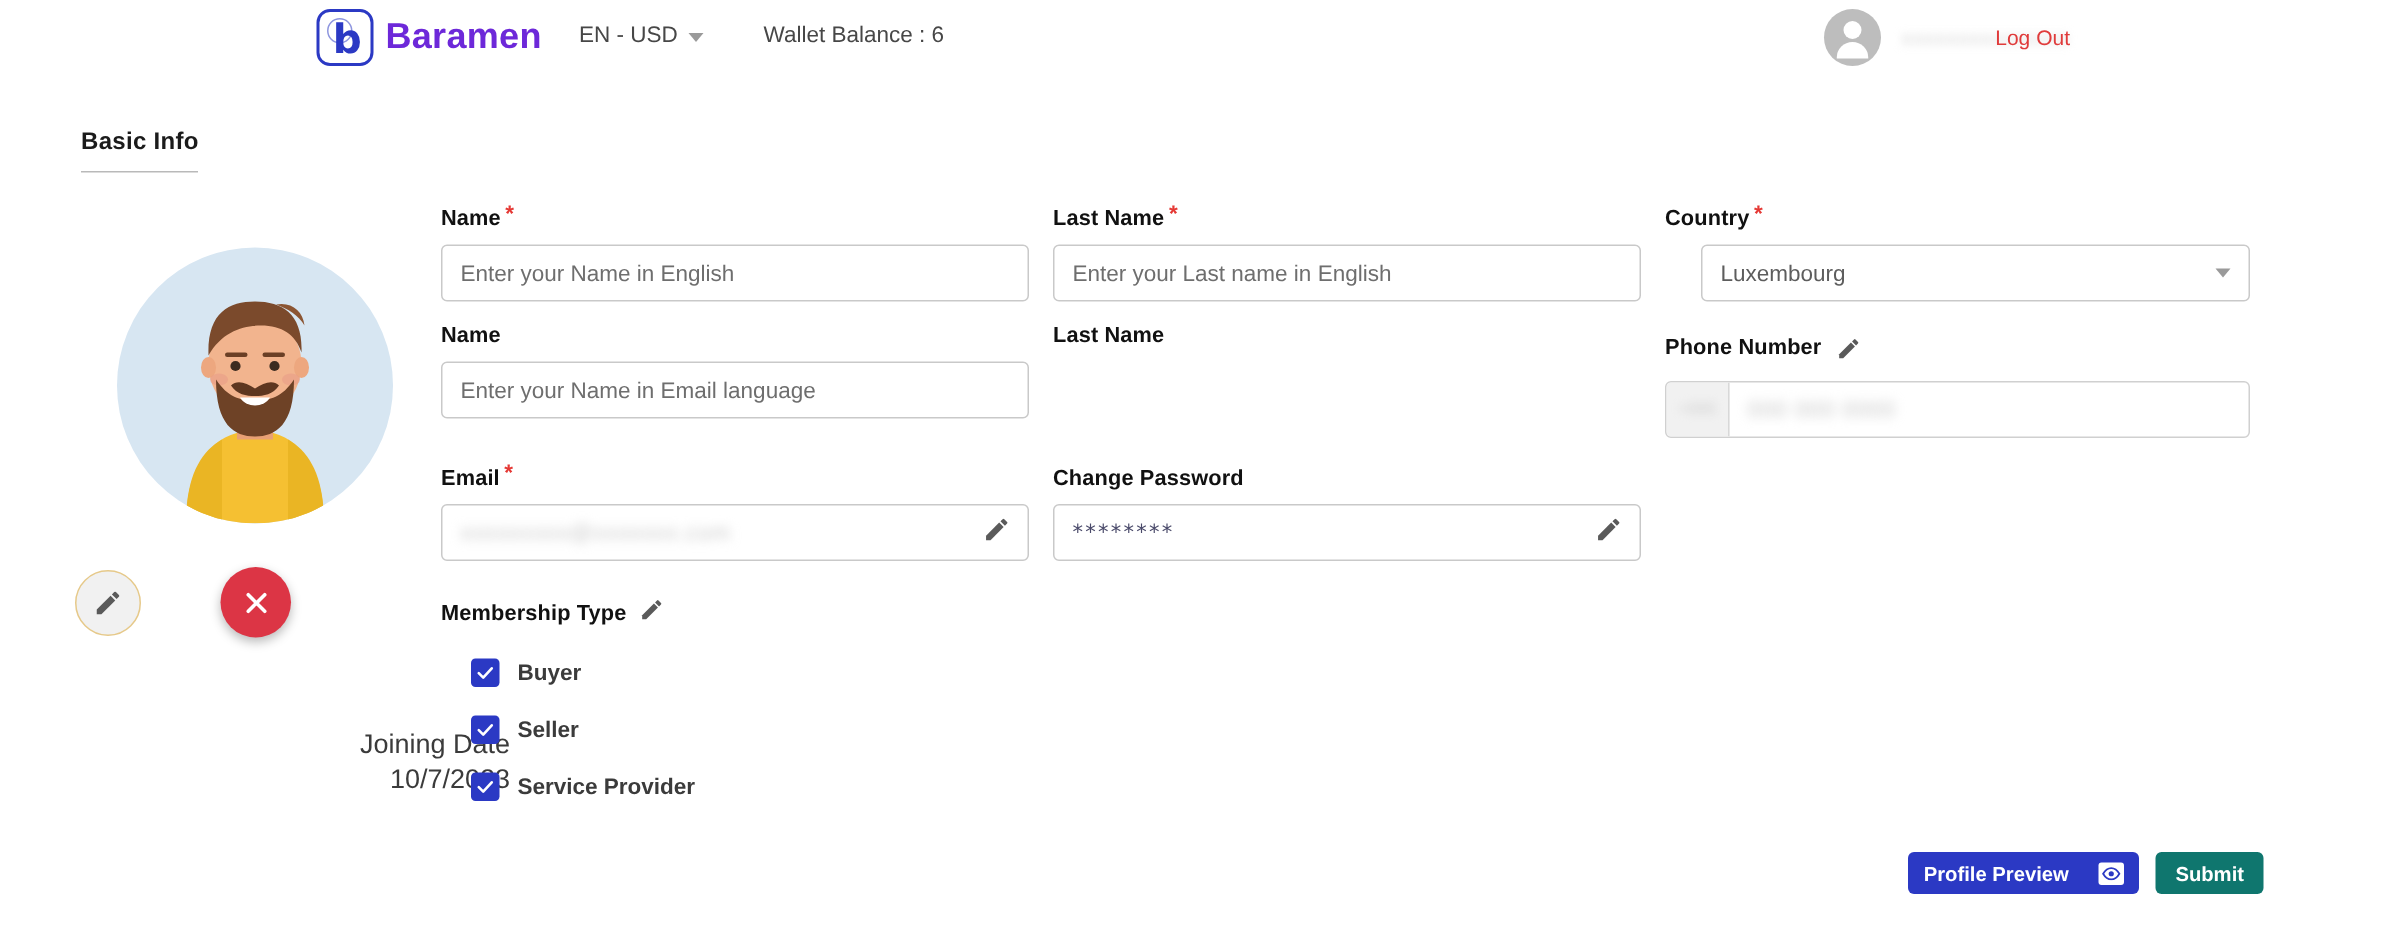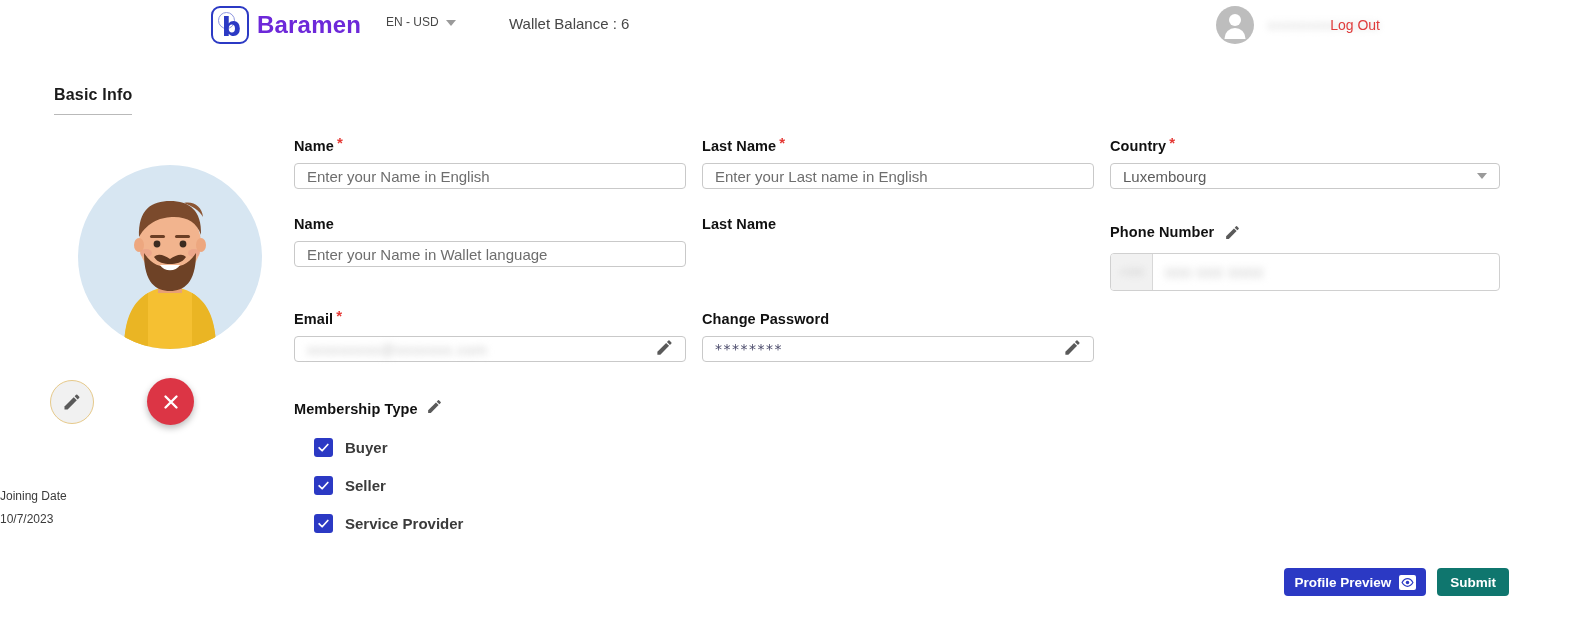--- a/index.html
+++ b/index.html
@@ -44,21 +44,21 @@
     margin-top: 2px;
     margin-left: 3px;
   }
   .brand-name {
     font-size: 24px; font-weight: bold; color: #6d28d9;
     letter-spacing: 0.2px;
   }
   .lang-select {
     position: absolute; left: 386px; top: 15px;
     display: flex; align-items: center; gap: 7px;
-    font-size: 12px; color: #474747; justify-content: center;
+    font-size: 15px; color: #474747; justify-content: center;
   }
   .caret-down {
     width: 0; height: 0;
     border-left: 5px solid transparent;
     border-right: 5px solid transparent;
     border-top: 6px solid #9a9a9a;
     margin-top: 2px;
   }
   .wallet {
     position: absolute; left: 509px; top: 15px;
@@ -129,36 +129,36 @@
   .btn-delete-photo {
     position: absolute; left: 97px; top: -2px;
     width: 47px; height: 47px; border-radius: 50%;
     background: #dc3545;
     box-shadow: 0 3px 7px rgba(0,0,0,0.28);
     display: flex; align-items: center; justify-content: center;
     cursor: pointer;
   }
   .join-info {
     position: absolute; left: 0px; top: 345px;
-    width: 340px; text-align: left;
-    font-size: 12px; color: #3b3b3b; line-height: 23px;
+    width: 340px; text-align: right;
+    font-size: 18px; color: #3b3b3b; line-height: 23px;
   }
 
   
   .form-label {
     font-size: 14.5px; font-weight: bold; color: #111111;
     display: flex; align-items: flex-start; gap: 3px;
     letter-spacing: 0.1px;
   }
   .req { color: #e53935; font-size: 15px; line-height: 10px; }
   .field-box {
     background: #ffffff;
     border: 1px solid #c9c9c9;
     border-radius: 4px;
-    height: 26px;
+    height: 38px;
     display: flex; align-items: center;
     padding: 0 12px;
     font-size: 15px; color: #5d5d5d;
     position: relative;
   }
   .field-box .ph { color: #6e6e6e; }
   .blurred-val {
     filter: blur(3.6px);
     color: #c9c9c9;
     font-size: 15px;
@@ -173,21 +173,21 @@
   .f-name-en   { position: absolute; left: 294px;  top: 138px; width: 392px; }
   .f-lname-en  { position: absolute; left: 702px;  top: 138px; width: 392px; }
   .f-country   { position: absolute; left: 1110px; top: 138px; width: 390px; }
   .f-name-loc  { position: absolute; left: 294px;  top: 216px; width: 392px; }
   .f-lname-loc { position: absolute; left: 702px;  top: 216px; width: 392px; }
   .f-phone     { position: absolute; left: 1110px; top: 224px; width: 390px; }
   .f-email     { position: absolute; left: 294px;  top: 311px; width: 392px; }
   .f-password  { position: absolute; left: 702px;  top: 311px; width: 392px; }
   .field-wrap .field-box { margin-top: 9px; }
 
-  .select-box { cursor: pointer; padding-right: 20px; }
+  .select-box { cursor: pointer; padding-right: 20px; margin-left: 24px; }
   .select-caret {
     position: absolute; right: 12px; top: 50%;
     transform: translateY(-50%);
     width: 0; height: 0;
     border-left: 5px solid transparent;
     border-right: 5px solid transparent;
     border-top: 6px solid #9a9a9a;
   }
   .phone-row {
     margin-top: 9px;
@@ -224,21 +224,21 @@
 
   
   .footer-btns {
     position: absolute; right: 85px; top: 568px;
     display: flex; align-items: center; gap: 11px;
   }
   .btn-preview {
     background: #2b39c4; color: #ffffff;
     border-radius: 4px; height: 28px;
     padding: 0 10px;
-    display: flex; align-items: center; gap: 8px;
+    display: flex; align-items: center; gap: 20px;
     font-size: 13.5px; font-weight: bold; cursor: pointer;
   }
   .eye-box {
     width: 17px; height: 15px; border-radius: 2px;
     background: #ffffff;
     display: flex; align-items: center; justify-content: center;
   }
   .btn-submit {
     background: #0f766e; color: #ffffff;
     border-radius: 4px; height: 28px;
@@ -363,21 +363,21 @@
     <span>Luxembourg</span>
     <span class="select-caret"></span>
   </div>
 </div>
 
 <div class="field-wrap f-name-loc">
   <div class="form-label">
     <span>Name</span>
   </div>
   <div class="field-box">
-    <span class="ph">Enter your Name in Wallet language</span>
+    <span class="ph">Enter your Name in Email language</span>
   </div>
 </div>
 
 <div class="field-wrap f-lname-loc">
   <div class="form-label">
     <span>Last Name</span>
   </div>
 </div>
 
 <div class="field-wrap f-phone">

